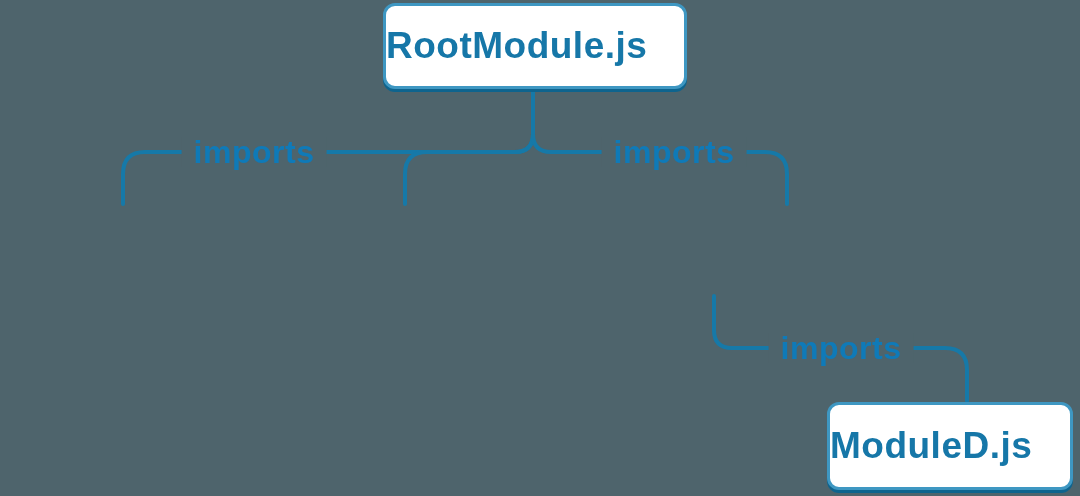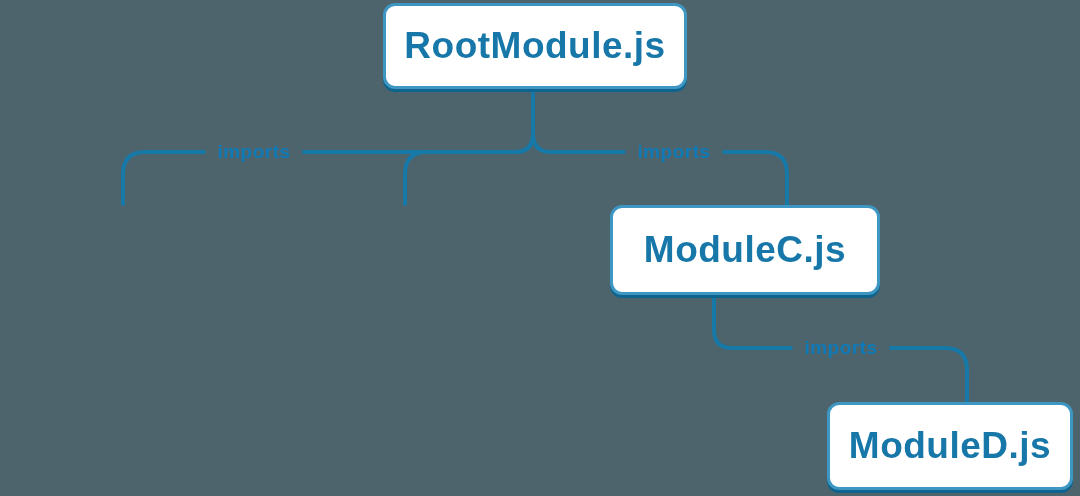--- a/index.html
+++ b/index.html
@@ -27,35 +27,34 @@
   }
   .node {
     position: absolute;
     background: #ffffff;
     border: 3px solid #3e97c2;
     border-radius: 12px;
     box-shadow: 0 3px 0 #0e648e;
     box-sizing: border-box;
     display: flex;
     align-items: center;
-    justify-content: center;
   }
   .node .node-label {
     color: #1677a8;
     font-size: 37px;
     font-weight: bold;
     letter-spacing: 0.5px;
     white-space: nowrap;
   }
   .edge-label {
     position: absolute;
     transform: translate(-50%, -50%);
     background: #4e646c;
     color: #0f7ab8;
-    font-size: 19px;
+    font-size: 32px;
     font-weight: bold;
     letter-spacing: 0.5px;
     padding: 0 12px;
     line-height: 30px;
     white-space: nowrap;
   }
 </style>
 </head>
 <body>
 
@@ -71,21 +70,18 @@
   <span class="edge-label" style="left: 254px; top: 152px;">imports</span>
   <span class="edge-label" style="left: 674px; top: 152px;">imports</span>
   <span class="edge-label" style="left: 841px; top: 348px;">imports</span>
 
   <div class="node" style="left: 383px; top: 3px; width: 304px; height: 86px;">
     <span class="node-label">RootModule.js</span>
   </div>
 
 
 
-  <div class="node" style="left: 610px; top: 205px; width: 270px; height: 90px;">
-    <span class="node-label">ModuleC.js</span>
-  </div>
 
   <div class="node" style="left: 827px; top: 402px; width: 246px; height: 88px;">
     <span class="node-label">ModuleD.js</span>
   </div>
 
 </div>
 
 </body></html>

